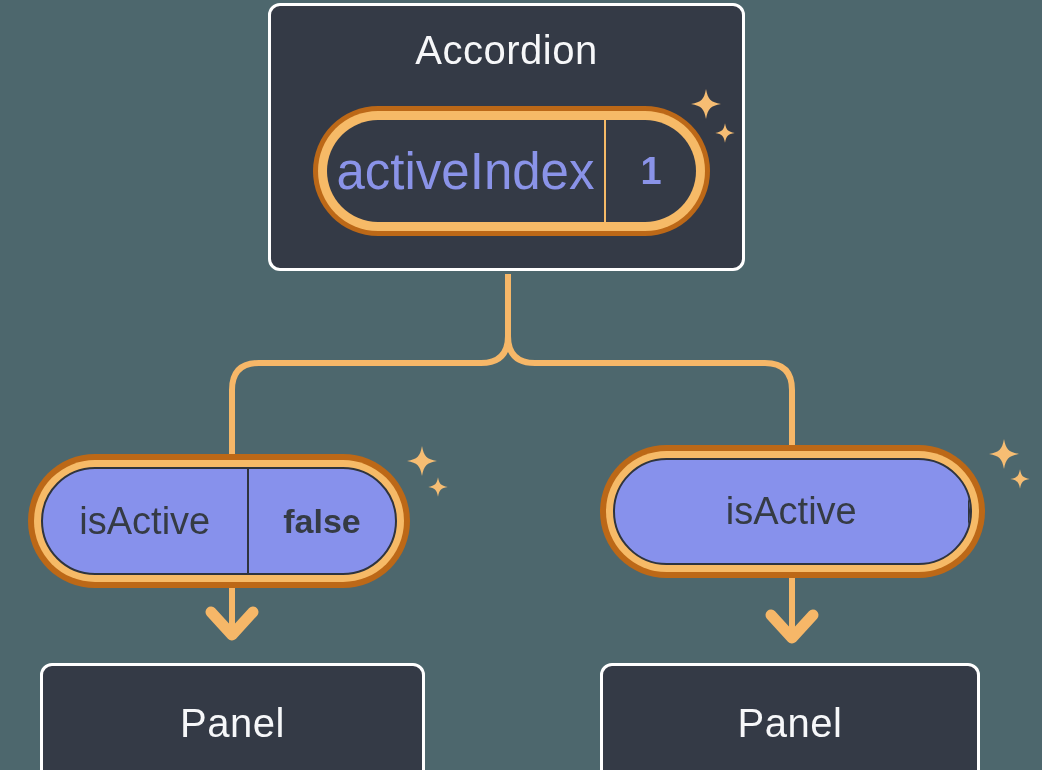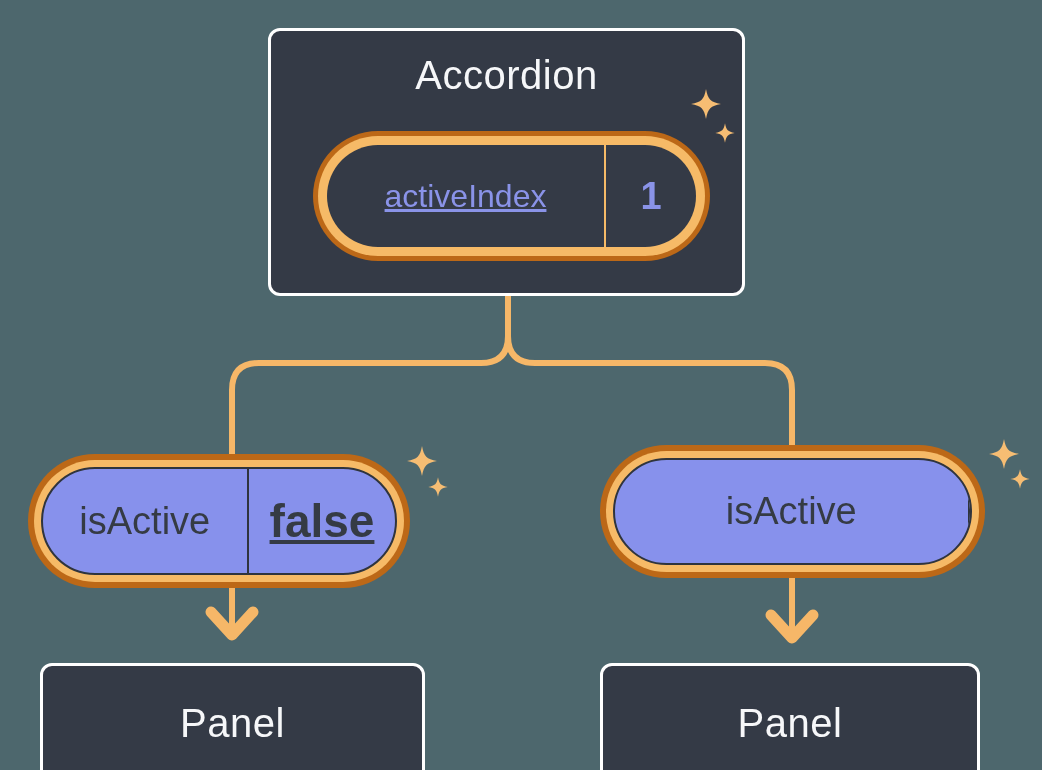--- a/index.html
+++ b/index.html
@@ -10,47 +10,47 @@
   }
   html,body{margin:0;padding:0;}
   body{font-family:"Liberation Sans", sans-serif;}
   .canvas{position:relative;width:1042px;height:770px;background:var(--background);overflow:hidden;}
 
   .connector-svg{position:absolute;left:0;top:0;width:1042px;height:770px;}
   .conn{fill:none;stroke:var(--connector_orange);stroke-width:6;}
   .arrowhead{fill:none;stroke:var(--connector_orange);stroke-width:11;stroke-linecap:round;stroke-linejoin:round;}
 
   .comp-box{position:absolute;background:var(--box_fill);border:3px solid var(--box_border);
-    border-radius:12px;box-sizing:border-box;margin-top:25px;}
+    border-radius:12px;box-sizing:border-box;}
   .comp-title{width:100%;text-align:center;color:var(--text_light);font-size:40px;font-weight:500;
     letter-spacing:0.5px;}
   .panel-box{position:absolute;background:var(--box_fill);border:3px solid var(--box_border);
     border-radius:12px;box-sizing:border-box;display:flex;align-items:center;justify-content:center;margin-top:20px;}
   .panel-label{color:var(--text_light);font-size:40px;font-weight:500;letter-spacing:0.5px;}
 
   
   .state-pill-outer{position:absolute;background:var(--ring_dark_orange);border-radius:999px;padding:5px;box-sizing:border-box;}
   .state-pill-mid{background:var(--ring_light_orange);border-radius:999px;padding:9px;height:100%;box-sizing:border-box;}
   .state-pill-core{background:var(--box_fill);border-radius:999px;height:100%;display:flex;align-items:stretch;overflow:hidden;}
   .state-name-cell{flex:1;display:flex;align-items:center;justify-content:center;}
   .state-divider{width:2px;background:var(--ring_light_orange);}
   .state-value-cell{width:90px;display:flex;align-items:center;justify-content:center;}
-  .state-name{color:var(--prop_text_purple);font-size:32px;text-decoration:underline;}
+  .state-name{color:var(--prop_text_purple);font-size:51px;}
   .state-value{color:var(--prop_text_purple);font-size:38px;font-weight:700;}
 
   
   .prop-pill-outer{position:absolute;background:var(--ring_dark_orange);border-radius:999px;padding:6px;box-sizing:border-box;}
   .prop-pill-mid{background:var(--ring_light_orange);border-radius:999px;padding:7px;height:100%;box-sizing:border-box;}
   .prop-pill-core{background:var(--pill_fill_purple);border:2.5px solid var(--pill_dark_line);
     border-radius:999px;height:100%;display:flex;align-items:stretch;overflow:hidden;box-sizing:border-box;}
   .prop-divider{width:2.5px;background:var(--pill_dark_line);}
   .prop-name-cell{flex:1;display:flex;align-items:center;justify-content:center;}
   .prop-value-cell{display:flex;align-items:center;justify-content:center;}
   .prop-name{color:var(--prop_text_dark);font-size:38px;}
-  .prop-value{color:var(--prop_text_dark);font-size:46px;font-weight:700;text-decoration:underline;}
+  .prop-value{color:var(--prop_text_dark);font-size:34px;font-weight:700;}
 
   .sparkle{position:absolute;}
   .sparkle path{fill:var(--sparkle_orange);}
 </style>
 </head>
 <body>
 
 <div class="canvas">
 
   <svg class="connector-svg" viewBox="0 0 1042 770">

